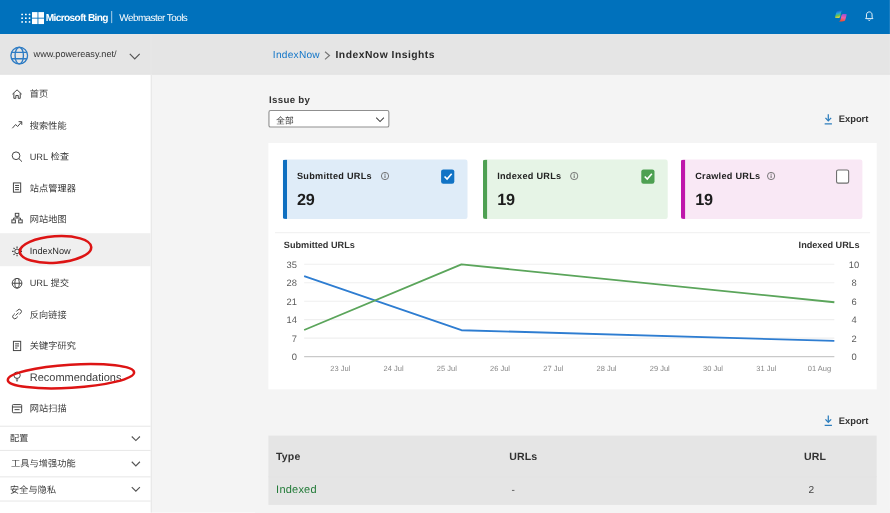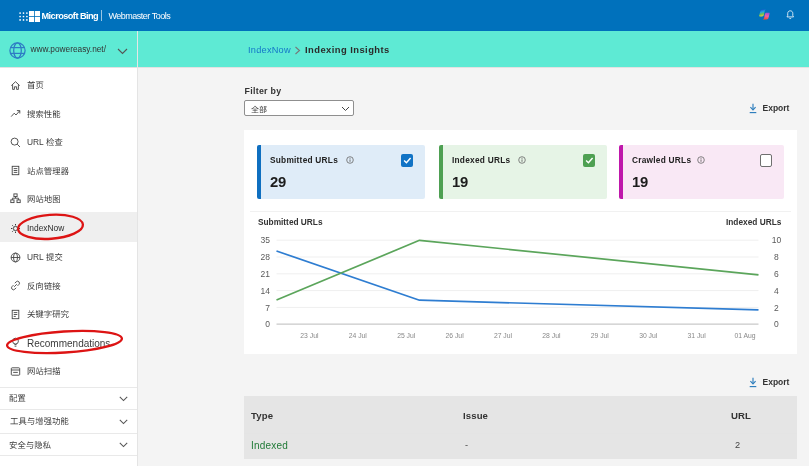--- a/index.html
+++ b/index.html
@@ -58,40 +58,40 @@
       <path d="M4.4 0.6 L7.2 0.6 C6.2 0.9 5.8 1.7 5.6 2.6 L4.9 5.8 C4.6 7 4 7.4 3 7.4 L0.9 7.4 C0.3 7.4 0 6.9 0.2 6.3 L1.4 1.9 C1.7 1 2.6 0.6 4.4 0.6 Z" fill="url(#cp1)"></path>
       <path d="M7.6 11.4 L4.8 11.4 C5.8 11.1 6.2 10.3 6.4 9.4 L7.1 6.2 C7.4 5 8 4.6 9 4.6 L11.1 4.6 C11.7 4.6 12 5.1 11.8 5.7 L10.6 10.1 C10.3 11 9.4 11.4 7.6 11.4 Z" fill="url(#cp2)" transform="translate(-1.2,-0.9)"></path>
     </svg>
 
     <svg class="abs" style="left:786px;top:10px" width="8.5" height="10" viewBox="0 0 9 11">
       <path d="M4.5 0.9 C2.7 0.9 1.7 2.2 1.7 3.9 L1.7 6.2 L0.9 7.6 L8.1 7.6 L7.3 6.2 L7.3 3.9 C7.3 2.2 6.3 0.9 4.5 0.9 Z" fill="none" stroke="#fff" stroke-width="0.9" stroke-linejoin="round"></path>
       <path d="M3.4 8.7 A1.2 1.2 0 0 0 5.6 8.7" fill="none" stroke="#fff" stroke-width="0.9"></path>
     </svg>
   </div>
 
-  <div class="abs" style="left:0;top:31px;width:809px;height:37px;background:#5eead4;border-bottom:1px solid #e2e2e2;">
+  <div class="abs" style="left:0;top:31px;width:809px;height:37px;background:#e5e5e5;border-bottom:1px solid #e2e2e2;">
 
     <svg class="abs" style="left:9px;top:11px" width="17" height="17" viewBox="0 0 17 17">
       <g fill="none" stroke="#2e7cc4" stroke-width="1.25">
         <circle cx="8.5" cy="8.5" r="7.6"></circle>
         <ellipse cx="8.5" cy="8.5" rx="3.8" ry="7.6"></ellipse>
         <line x1="1.6" y1="5.6" x2="15.4" y2="5.6"></line>
         <line x1="1.6" y1="11.4" x2="15.4" y2="11.4"></line>
       </g>
     </svg>
     <div class="abs" style="left:30.5px;top:12.5px;font-size:8.3px;color:#333;">www.powereasy.net/</div>
     <svg class="abs" style="left:117px;top:16.5px" width="11" height="7" viewBox="0 0 11 7">
       <path d="M1 1 L5.5 5.5 L10 1" fill="none" stroke="#555" stroke-width="1.1"></path>
     </svg>
 
     <div class="abs" style="left:248px;top:13.5px;font-size:9.2px;color:#1376c8;letter-spacing:0.25px;">IndexNow</div>
     <svg class="abs" style="left:294px;top:14.5px" width="7" height="9" viewBox="0 0 7 9">
       <path d="M1.5 1 L5.5 4.5 L1.5 8" fill="none" stroke="#777" stroke-width="1.1"></path>
     </svg>
-    <div class="abs" style="left:305px;top:13px;font-size:9.4px;font-weight:bold;color:#2b2b2b;letter-spacing:0.45px;">Indexing Insights</div>
+    <div class="abs" style="left:305px;top:13px;font-size:9.4px;font-weight:bold;color:#2b2b2b;letter-spacing:0.45px;">IndexNow Insights</div>
     <div class="abs" style="left:137px;top:0;width:1px;height:37px;background:#e6e6e6;"></div>
   </div>
 
   <div class="abs" style="left:138px;top:68px;width:671px;height:398px;background:#f4f4f4;"></div>
 
   <div class="abs" style="left:0;top:68px;width:138px;height:398px;background:#fff;border-right:1px solid #e4e4e4;">
 
     <div class="abs" style="left:0;top:143.5px;width:137px;height:30px;background:#efefef;"></div>
 
     <svg class="abs" style="left:9.5px;top:11.5px" width="11" height="11" viewBox="0 0 11 11">
@@ -240,21 +240,21 @@
         <path d="M0.8 0.8 L4.5 4.5 L8.2 0.8" fill="none" stroke="#555" stroke-width="1.05"></path>
       </svg>
     <svg class="abs" style="left:118.5px;top:350.6px" width="9" height="6" viewBox="0 0 9 6">
         <path d="M0.8 0.8 L4.5 4.5 L8.2 0.8" fill="none" stroke="#555" stroke-width="1.05"></path>
       </svg>
     <svg class="abs" style="left:118.5px;top:374px" width="9" height="6" viewBox="0 0 9 6">
         <path d="M0.8 0.8 L4.5 4.5 L8.2 0.8" fill="none" stroke="#555" stroke-width="1.05"></path>
       </svg>
   </div>
 
-  <div class="abs" style="left:244.5px;top:85.5px;font-size:8.8px;font-weight:bold;color:#333;letter-spacing:0.3px;">Filter by</div>
+  <div class="abs" style="left:244.5px;top:85.5px;font-size:8.8px;font-weight:bold;color:#333;letter-spacing:0.3px;">Issue by</div>
   <div class="abs" style="left:244px;top:100px;width:110px;height:16px;background:#fff;border:1px solid #8f8f8f;border-radius:2px;">
     <svg class="cjk abs" style="left:6px;top:3.5px" width="20" height="10" viewBox="0 -7.5 20 10">
         <path d="M3.9 -6.8C3.1 -5.5 1.7 -4.4 0.2 -3.7C0.4 -3.6 0.5 -3.4 0.6 -3.2C0.9 -3.4 1.3 -3.6 1.6 -3.8V-3.2H3.7V-2.0H1.6V-1.4H3.7V-0.1H0.6V0.4H7.4V-0.1H4.3V-1.4H6.5V-2.0H4.3V-3.2H6.5V-3.8C6.8 -3.6 7.1 -3.4 7.4 -3.2C7.5 -3.4 7.7 -3.6 7.8 -3.7C6.5 -4.4 5.3 -5.2 4.3 -6.4L4.5 -6.6ZM1.6 -3.8C2.5 -4.4 3.3 -5.1 4.0 -5.9C4.8 -5.0 5.6 -4.4 6.5 -3.8Z M9.1 -5.0C9.3 -4.6 9.6 -4.0 9.6 -3.6L10.2 -3.8C10.1 -4.2 9.9 -4.7 9.6 -5.2ZM13.0 -6.3V0.6H13.6V-5.7H14.8C14.6 -5.1 14.3 -4.3 14.0 -3.6C14.7 -2.9 14.9 -2.3 14.9 -1.8C14.9 -1.5 14.9 -1.2 14.7 -1.1C14.6 -1.1 14.5 -1.1 14.4 -1.1C14.2 -1.1 14.0 -1.1 13.8 -1.1C13.9 -0.9 13.9 -0.7 13.9 -0.5C14.2 -0.5 14.4 -0.5 14.6 -0.5C14.8 -0.5 15.0 -0.6 15.1 -0.7C15.4 -0.9 15.5 -1.2 15.5 -1.7C15.5 -2.3 15.3 -2.9 14.6 -3.7C14.9 -4.4 15.3 -5.3 15.6 -6.1L15.2 -6.3L15.1 -6.3ZM10.0 -6.6C10.1 -6.4 10.2 -6.0 10.3 -5.8H8.6V-5.2H12.4V-5.8H10.9C10.8 -6.0 10.7 -6.4 10.5 -6.8ZM11.5 -5.2C11.3 -4.7 11.1 -4.1 10.9 -3.6H8.4V-3.1H12.6V-3.6H11.5C11.7 -4.0 11.9 -4.6 12.1 -5.0ZM8.9 -2.3V0.6H9.4V0.2H11.6V0.5H12.2V-2.3ZM9.4 -0.3V-1.8H11.6V-0.3Z" fill="#444"></path>
       </svg>
     <svg class="abs" style="left:96px;top:5px" width="9" height="6" viewBox="0 0 9 6">
         <path d="M1 1 L4.5 4.5 L8 1" fill="none" stroke="#444" stroke-width="1"></path>
       </svg>
   </div>
   <div class="abs" style="left:749px;top:101.5px;">
     <svg class="abs" style="left:0;top:1px" width="8" height="11" viewBox="0 0 8 11">
@@ -360,21 +360,21 @@
         <line x1="4" y1="0.8" x2="4" y2="6.6"></line>
         <path d="M1.4 4.2 L4 6.9 L6.6 4.2"></path>
         <line x1="0.7" y1="9.6" x2="7.3" y2="9.6"></line>
       </g>
     </svg>
     <div class="abs" style="left:13.5px;top:1px;font-size:8.5px;font-weight:bold;color:#333;">Export</div>
   </div>
 
   <div class="abs" style="left:244px;top:396px;width:553px;height:63px;background:#e5e5e5;">
     <div class="abs" style="left:7px;top:14px;font-size:9.6px;font-weight:bold;color:#333;letter-spacing:0.1px;">Type</div>
-    <div class="abs" style="left:219px;top:14px;font-size:9.6px;font-weight:bold;color:#333;letter-spacing:0.1px;">Issue</div>
+    <div class="abs" style="left:219px;top:14px;font-size:9.6px;font-weight:bold;color:#333;letter-spacing:0.1px;">URLs</div>
     <div class="abs" style="left:487px;top:14px;font-size:9.6px;font-weight:bold;color:#333;letter-spacing:0.1px;">URL</div>
     <div class="abs" style="left:0;top:36.5px;width:553px;height:1px;background:#e4e4e4;"></div>
     <div class="abs" style="left:7px;top:44px;font-size:10px;color:#217a37;letter-spacing:0.2px;">Indexed</div>
     <div class="abs" style="left:221px;top:44px;font-size:9.2px;color:#444;">-</div>
     <div class="abs" style="left:491px;top:44px;font-size:9.2px;color:#444;">2</div>
   </div>
 
   <svg class="abs" style="left:0;top:0;pointer-events:none" width="809" height="466" viewBox="0 0 809 466">
     <ellipse cx="50.5" cy="226.8" rx="32.5" ry="12" fill="none" stroke="#dd1414" stroke-width="2.3" transform="rotate(-4 50.5 226.8)"></ellipse>
     <ellipse cx="64.5" cy="342" rx="57.5" ry="10.5" fill="none" stroke="#dd1414" stroke-width="2.3" transform="rotate(-3.5 64.5 342)"></ellipse>

